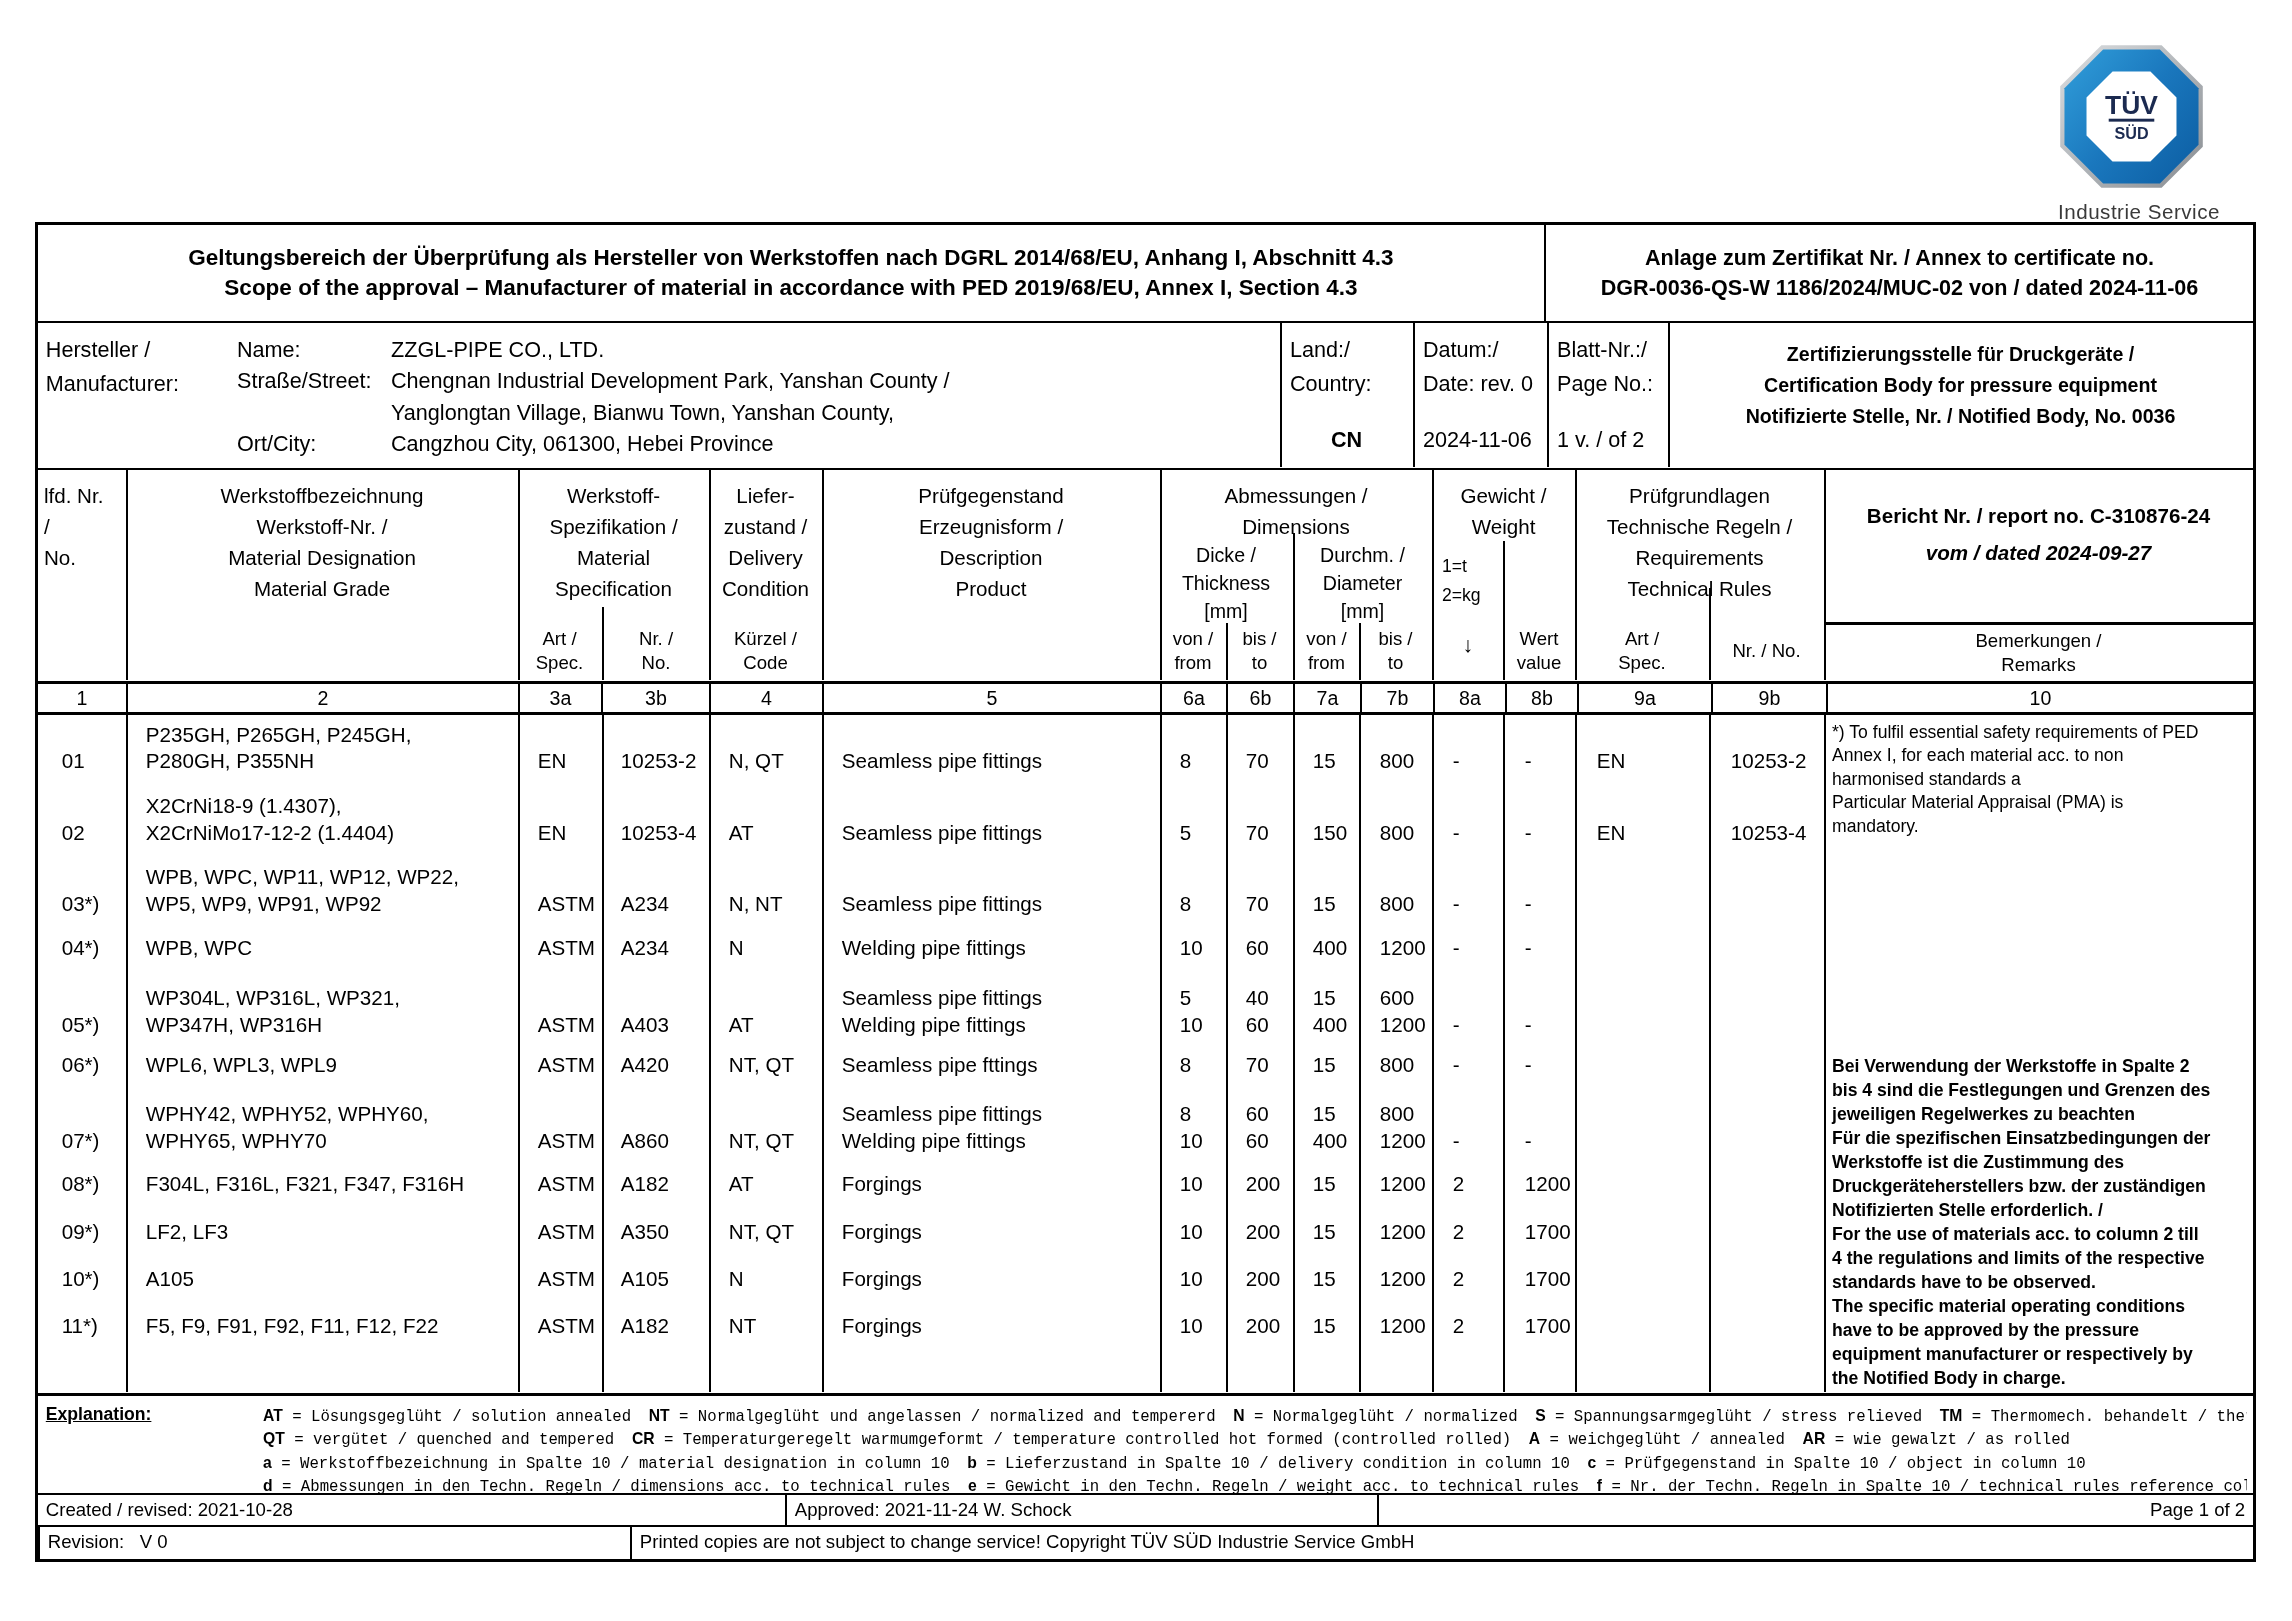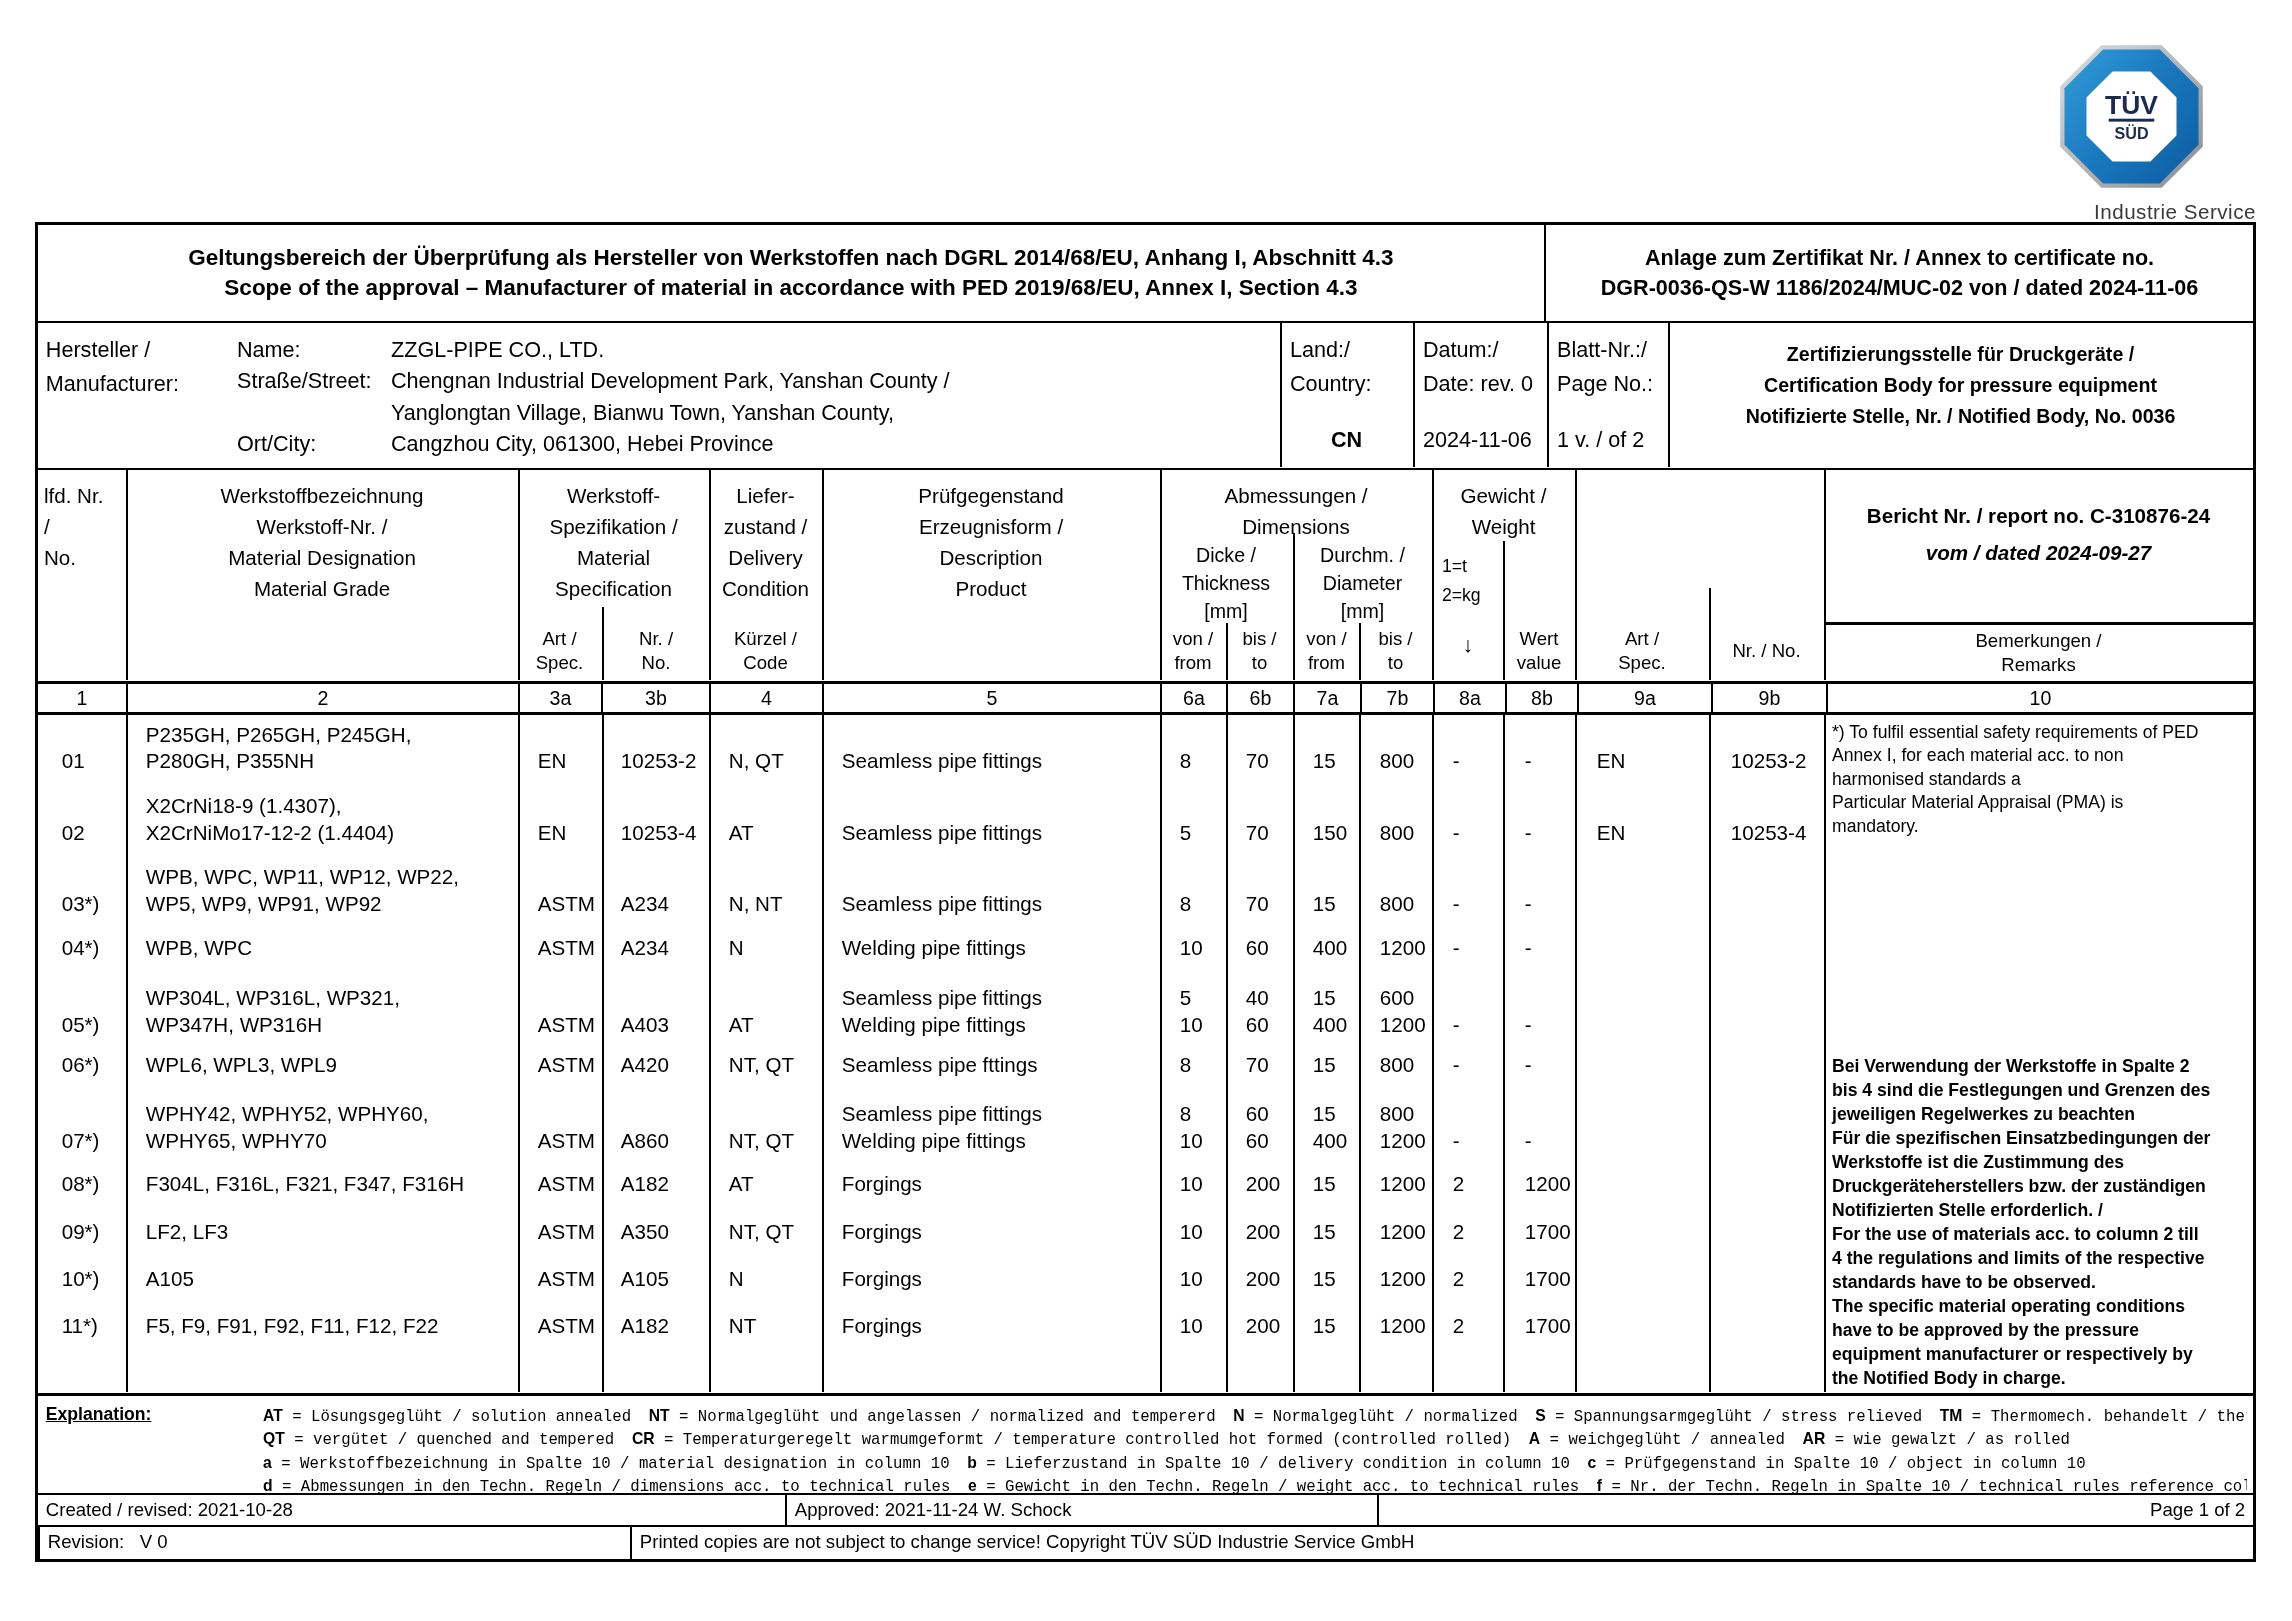--- a/index.html
+++ b/index.html
@@ -4,21 +4,21 @@
 <style>
   html,body{margin:0;padding:0;background:#ffffff;}
   body{font-family:"Liberation Sans",sans-serif;color:#000;}
   .page{position:relative;width:2293px;height:1621px;background:#fff;overflow:hidden;}
   .pre{white-space:pre-line;}
   .vl{position:absolute;width:2px;background:#000;}
   .hl{position:absolute;height:2.9px;background:#000;}
 
   
   .logo{position:absolute;left:2058px;top:43px;width:206px;}
-  .logo-caption{margin-top:5.9px;font-size:20.6px;color:#3a3a3a;letter-spacing:0.5px;margin-left:36px;}
+  .logo-caption{margin-top:5.9px;font-size:20.6px;color:#3a3a3a;letter-spacing:0.5px;}
 
   
   .doc{position:absolute;left:35px;top:222px;width:2215px;border:3.9px solid #000;background:#fff;}
   .band{position:relative;box-sizing:border-box;}
 
   
   .hdr{height:98px;border-bottom:2.9px solid #000;display:flex;}
   .hdr-left{width:1506px;box-sizing:border-box;display:flex;flex-direction:column;justify-content:center;text-align:center;font-size:22.5px;font-weight:bold;line-height:30px;}
   .hdr-right{flex:1;box-sizing:border-box;border-left:2.9px solid #000;display:flex;flex-direction:column;justify-content:center;text-align:center;font-size:21.6px;font-weight:bold;line-height:30px;padding:0 3.9px;}
 
@@ -186,20 +186,24 @@
       <div class="th-small" style="left:1124px;top:71px;width:128px">Dicke /
 Thickness
 [mm]</div>
       <div class="th-small" style="left:1257px;top:71px;width:135px">Durchm. /
 Diameter
 [mm]</div>
       <div class="th-label" style="left:1394px;top:9.8px;width:143px">Gewicht /
 Weight</div>
       <div class="th-small" style="left:1404px;top:82px;text-align:left;font-size:17.6px;line-height:29px">1=t
 2=kg</div>
+      <div class="th-label" style="left:1537px;top:9.8px;width:249px">Prüfgrundlagen
+Technische Regeln /
+Requirements
+Technical Rules</div>
 
       <div class="report-wrap">
         <div>Bericht Nr. / report no. C-310876-24</div>
         <div class="report-date">vom / dated 2024-09-27</div>
       </div>
 
       <div class="th-sub" style="left:480px;top:157px;width:83px">Art /
 Spec.</div>
       <div class="th-sub" style="left:564px;top:157px;width:108px">Nr. /
 No.</div>

